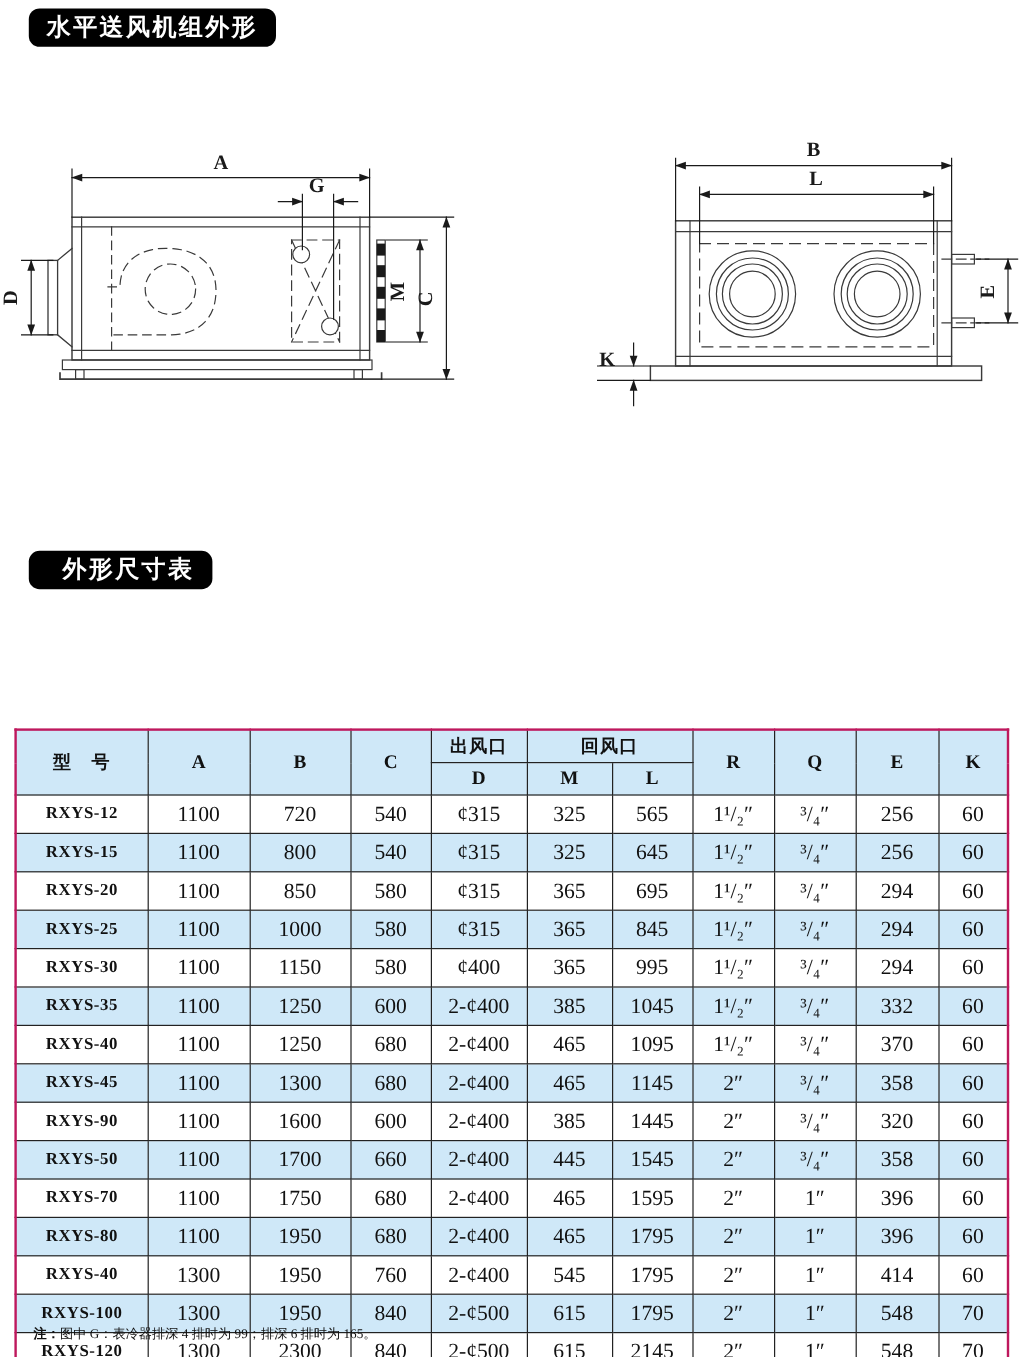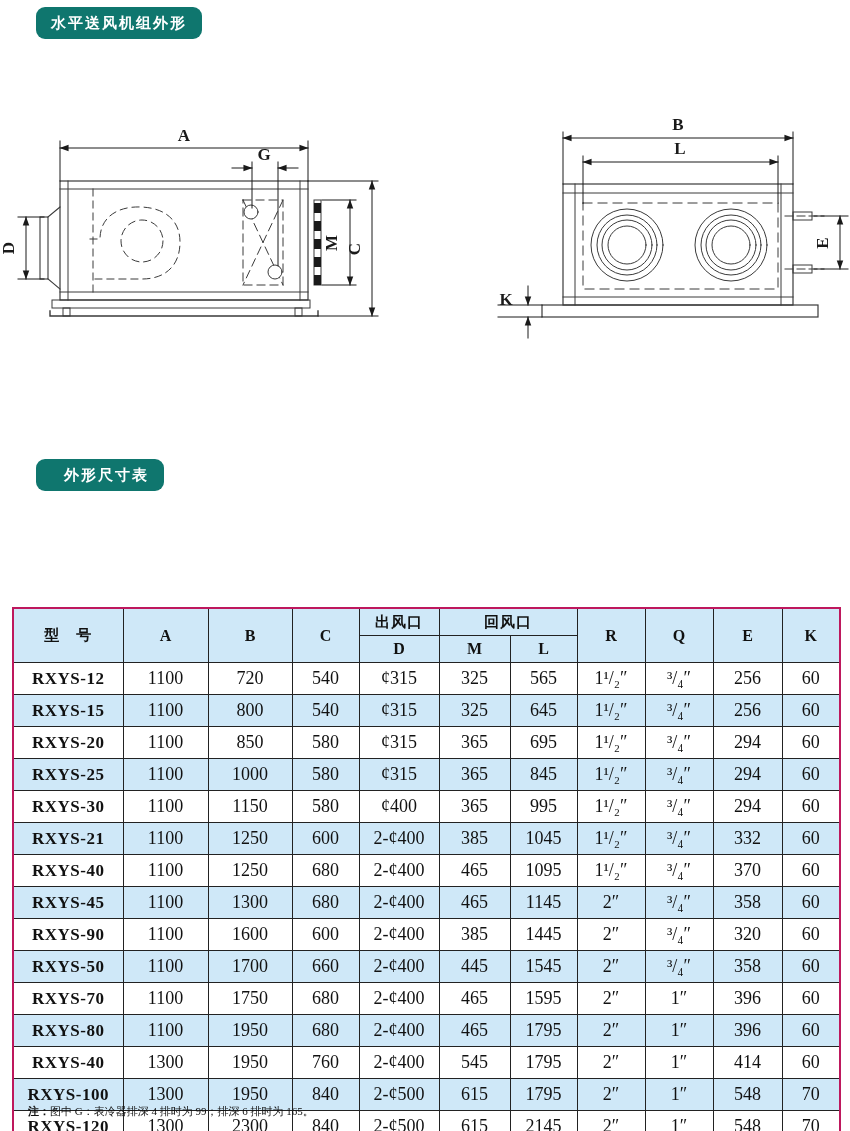--- a/index.html
+++ b/index.html
@@ -2,24 +2,24 @@
 <html><head>
 <meta charset="utf-8">
 <style>
   html,body{margin:0;padding:0;}
   body{
     width:850px;height:1131px;position:relative;overflow:hidden;
     background:#ffffff;color:#111;
     font-family:"Liberation Serif","DejaVu Serif",serif;
   }
   .badge{
-    position:absolute;left:36px;
-    background:#0f766e;color:#ffffff;
+    position:absolute;left:24px;
+    background:#000000;color:#ffffff;
     font-family:"Liberation Sans","DejaVu Sans",sans-serif;
-    font-weight:bold;font-size:15px;line-height:30px;
+    font-weight:bold;font-size:20px;line-height:30px;
     padding:1px 15px;border-radius:9px;letter-spacing:2px;
     white-space:nowrap;
   }
   #badge-outline{top:7px;}
   #badge-table{top:459px;padding-left:28px;}
   #drawings{position:absolute;top:108px;left:0;}
   #drawings text{
     font-family:"Liberation Serif","DejaVu Serif",serif;
     font-weight:bold;font-size:17px;fill:#1a1a1a;
   }
@@ -32,21 +32,21 @@
     border:1px solid #222;padding:0;vertical-align:middle;
   }
   #dim-table th{
     background:#cfe8f8;font-weight:bold;font-size:16px;height:26px;
   }
   #dim-table th.cn{font-size:15px;letter-spacing:1px;}
   #dim-table td{
     background:#ffffff;font-size:18px;height:31px;font-weight:normal;
   }
   #dim-table tr.alt td{background:#cfe8f8;}
-  #dim-table td.model-cell{font-weight:bold;font-size:17px;letter-spacing:.5px;}
+  #dim-table td.model-cell{font-weight:bold;font-size:14px;letter-spacing:.5px;}
   .note{
     position:absolute;left:28px;top:1104px;
     font-size:11px;white-space:nowrap;
   }
   .note .note-label{font-weight:bold;}
 </style>
 </head>
 <body>
 
 <div class="badge" id="badge-outline">
@@ -281,21 +281,21 @@
         <td>580</td>
         <td>¢400</td>
         <td>365</td>
         <td>995</td>
         <td>1¹/₂″</td>
         <td>³/₄″</td>
         <td>294</td>
         <td>60</td>
       </tr>
       <tr class="alt">
-        <td class="model-cell">RXYS-21</td>
+        <td class="model-cell">RXYS-35</td>
         <td>1100</td>
         <td>1250</td>
         <td>600</td>
         <td>2-¢400</td>
         <td>385</td>
         <td>1045</td>
         <td>1¹/₂″</td>
         <td>³/₄″</td>
         <td>332</td>
         <td>60</td>

